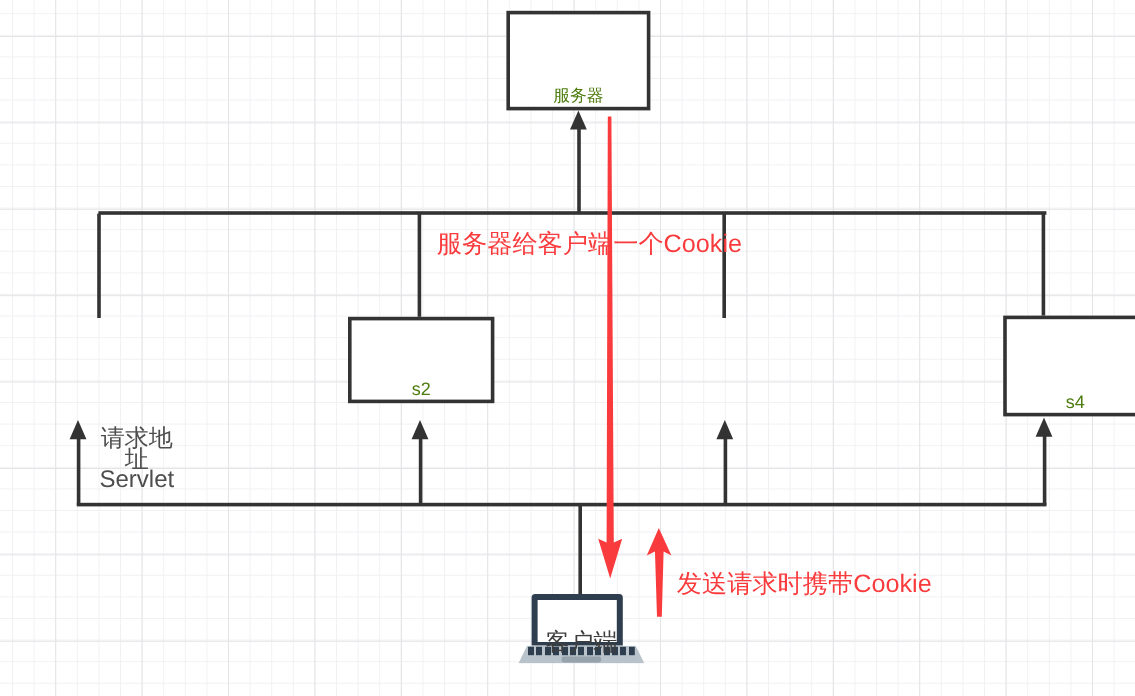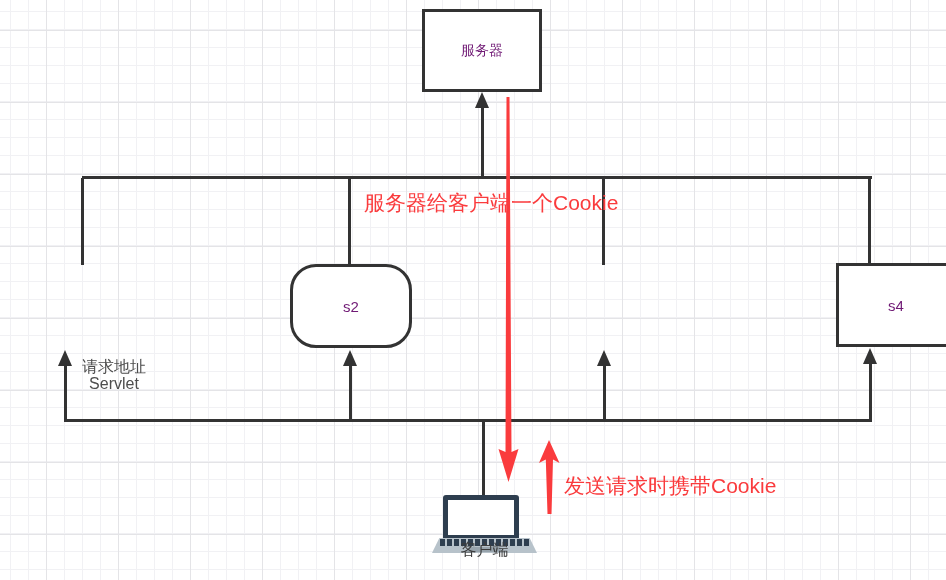--- a/index.html
+++ b/index.html
@@ -18,43 +18,43 @@
       linear-gradient(to right,#f1f1f4 1px,transparent 1px),
       linear-gradient(to bottom,#f1f1f4 1px,transparent 1px);
     background-size:72px 72px,72px 72px,18px 18px,18px 18px;
     background-position:46px 30px,46px 30px,10px 11px,10px 11px;
   }
   .node{
     position:absolute;
     box-sizing:border-box;
     background:#ffffff;
     border:3px solid #333333;
-    display:flex;align-items:center;justify-content:center;
-    color:#701a75;
+    display:flex;align-items:flex-end;justify-content:center;
+    color:#4d7c0f;
     font-size:15px;
   }
   .hline,.vline{position:absolute;background:#333333;}
   .hline{height:3px;}
   .vline{width:3px;}
   .arrow-up{
     position:absolute;width:0;height:0;
     border-left:7px solid transparent;
     border-right:7px solid transparent;
     border-bottom:16px solid #333333;
   }
   .red-text{
     position:absolute;
     color:#fa3b3d;
     font-size:21px;
     white-space:nowrap;
   }
   .gray-text{
     position:absolute;
     color:#4d4d4d;
-    font-size:16px;
+    font-size:20px;
     white-space:nowrap;
   }
   #red-overlay{position:absolute;left:0;top:0;pointer-events:none;}
   
   .laptop{position:absolute;left:432px;top:494px;width:105px;height:59px;}
   .laptop .screen{
     position:absolute;left:11px;top:1px;width:76px;height:43px;
     box-sizing:border-box;
     background:#ffffff;
     border:5px solid #2e3e4f;
@@ -102,21 +102,21 @@
 
   <div class="vline" style="left:869px;top:362px;height:59px;"></div>
   <div class="arrow-up" style="left:863px;top:348px;"></div>
 
   <div class="vline" style="left:482px;top:421px;height:77px;"></div>
 
   <div class="node" style="left:422px;top:9px;width:120px;height:83px;font-size:14px;">
     <span>服务器</span>
   </div>
 
-  <div class="node" style="left:290px;top:264px;width:122px;height:84px;border-radius:26px;">
+  <div class="node" style="left:290px;top:264px;width:122px;height:72px;">
     <span>s2</span>
   </div>
   <div class="node" style="left:836px;top:263px;width:120px;height:84px;">
     <span>s4</span>
   </div>
 
   <div class="gray-text" style="left:75px;top:358px;width:78px;text-align:center;line-height:17px;white-space:normal;">
     <span>请求地址</span><br>
     <span>Servlet</span>
   </div>
@@ -129,15 +129,15 @@
   <div class="red-text" style="left:564px;top:472px;">发送请求时携带Cookie</div>
   <div class="red-text" style="left:364px;top:189px;">服务器给客户端一个Cookie</div>
 
   <div class="laptop">
     <div class="screen"></div>
     <div class="base">
       <div class="keys"></div>
       <div class="trackpad"></div>
     </div>
   </div>
-  <div class="gray-text" style="left:432px;top:540px;width:105px;text-align:center;color:#3d3d3d;">客户端</div>
+  <div class="gray-text" style="left:432px;top:522px;width:105px;text-align:center;color:#3d3d3d;">客户端</div>
 
 </div>
 
 </body></html>

